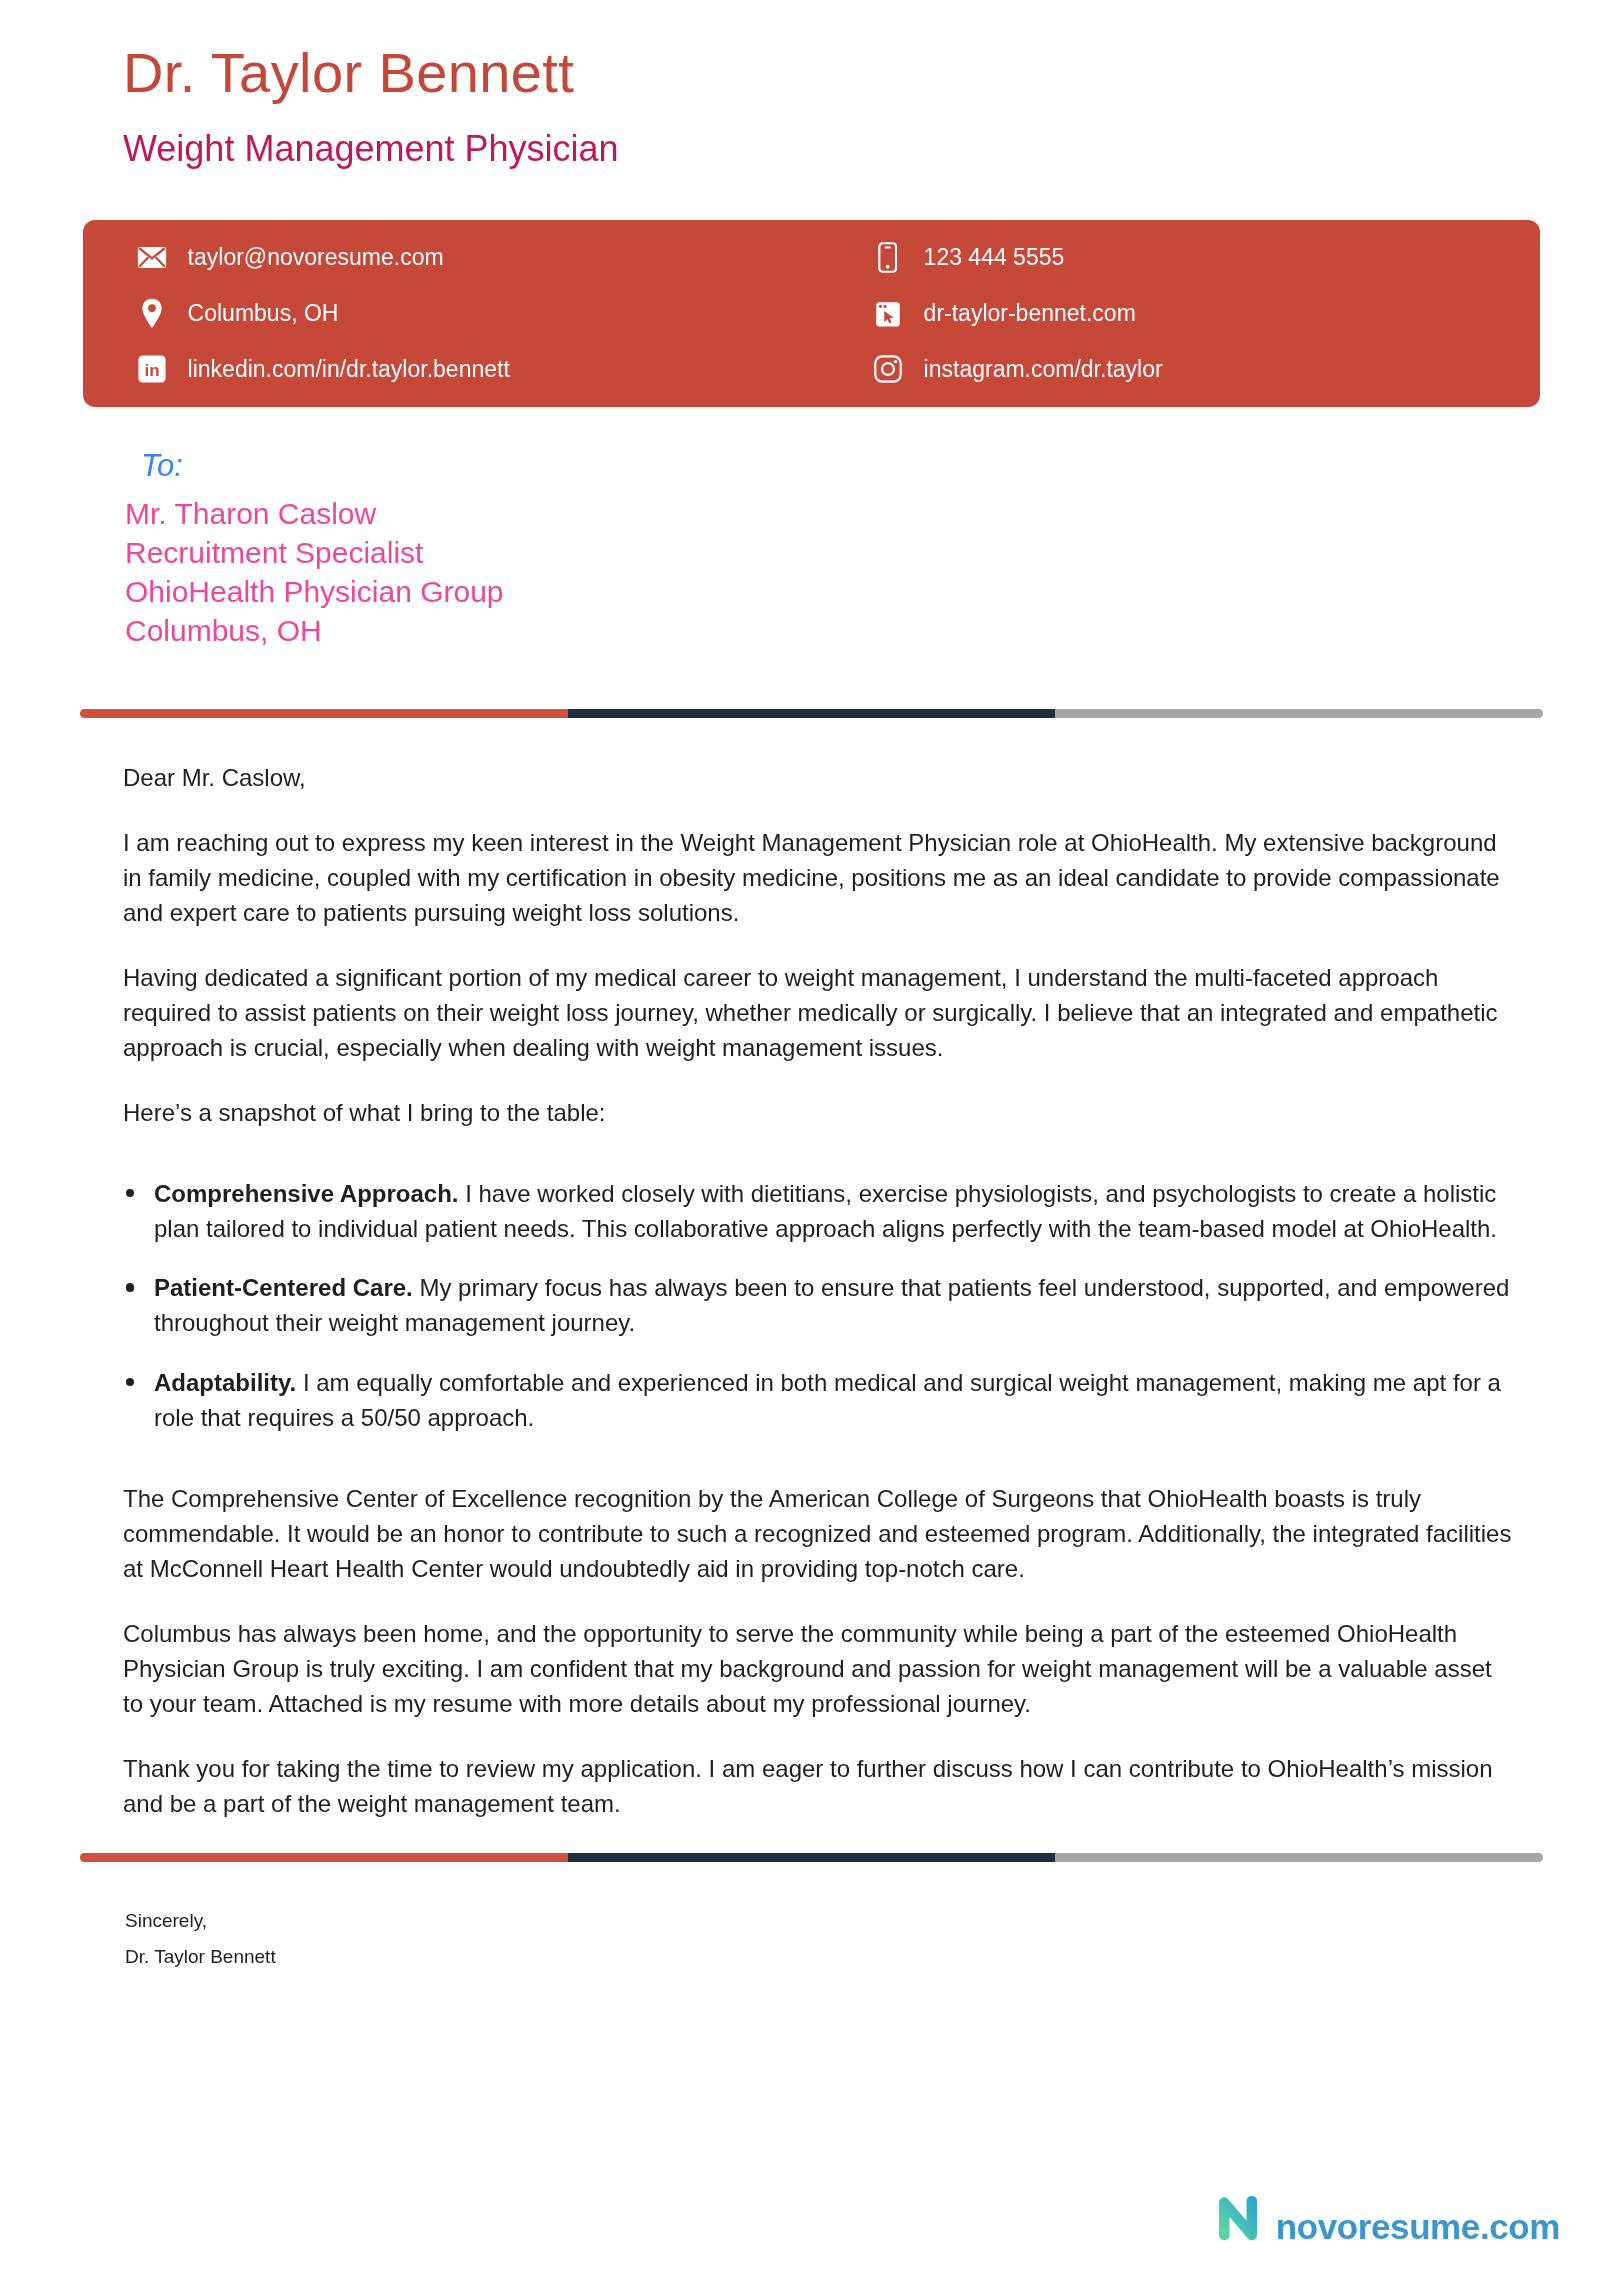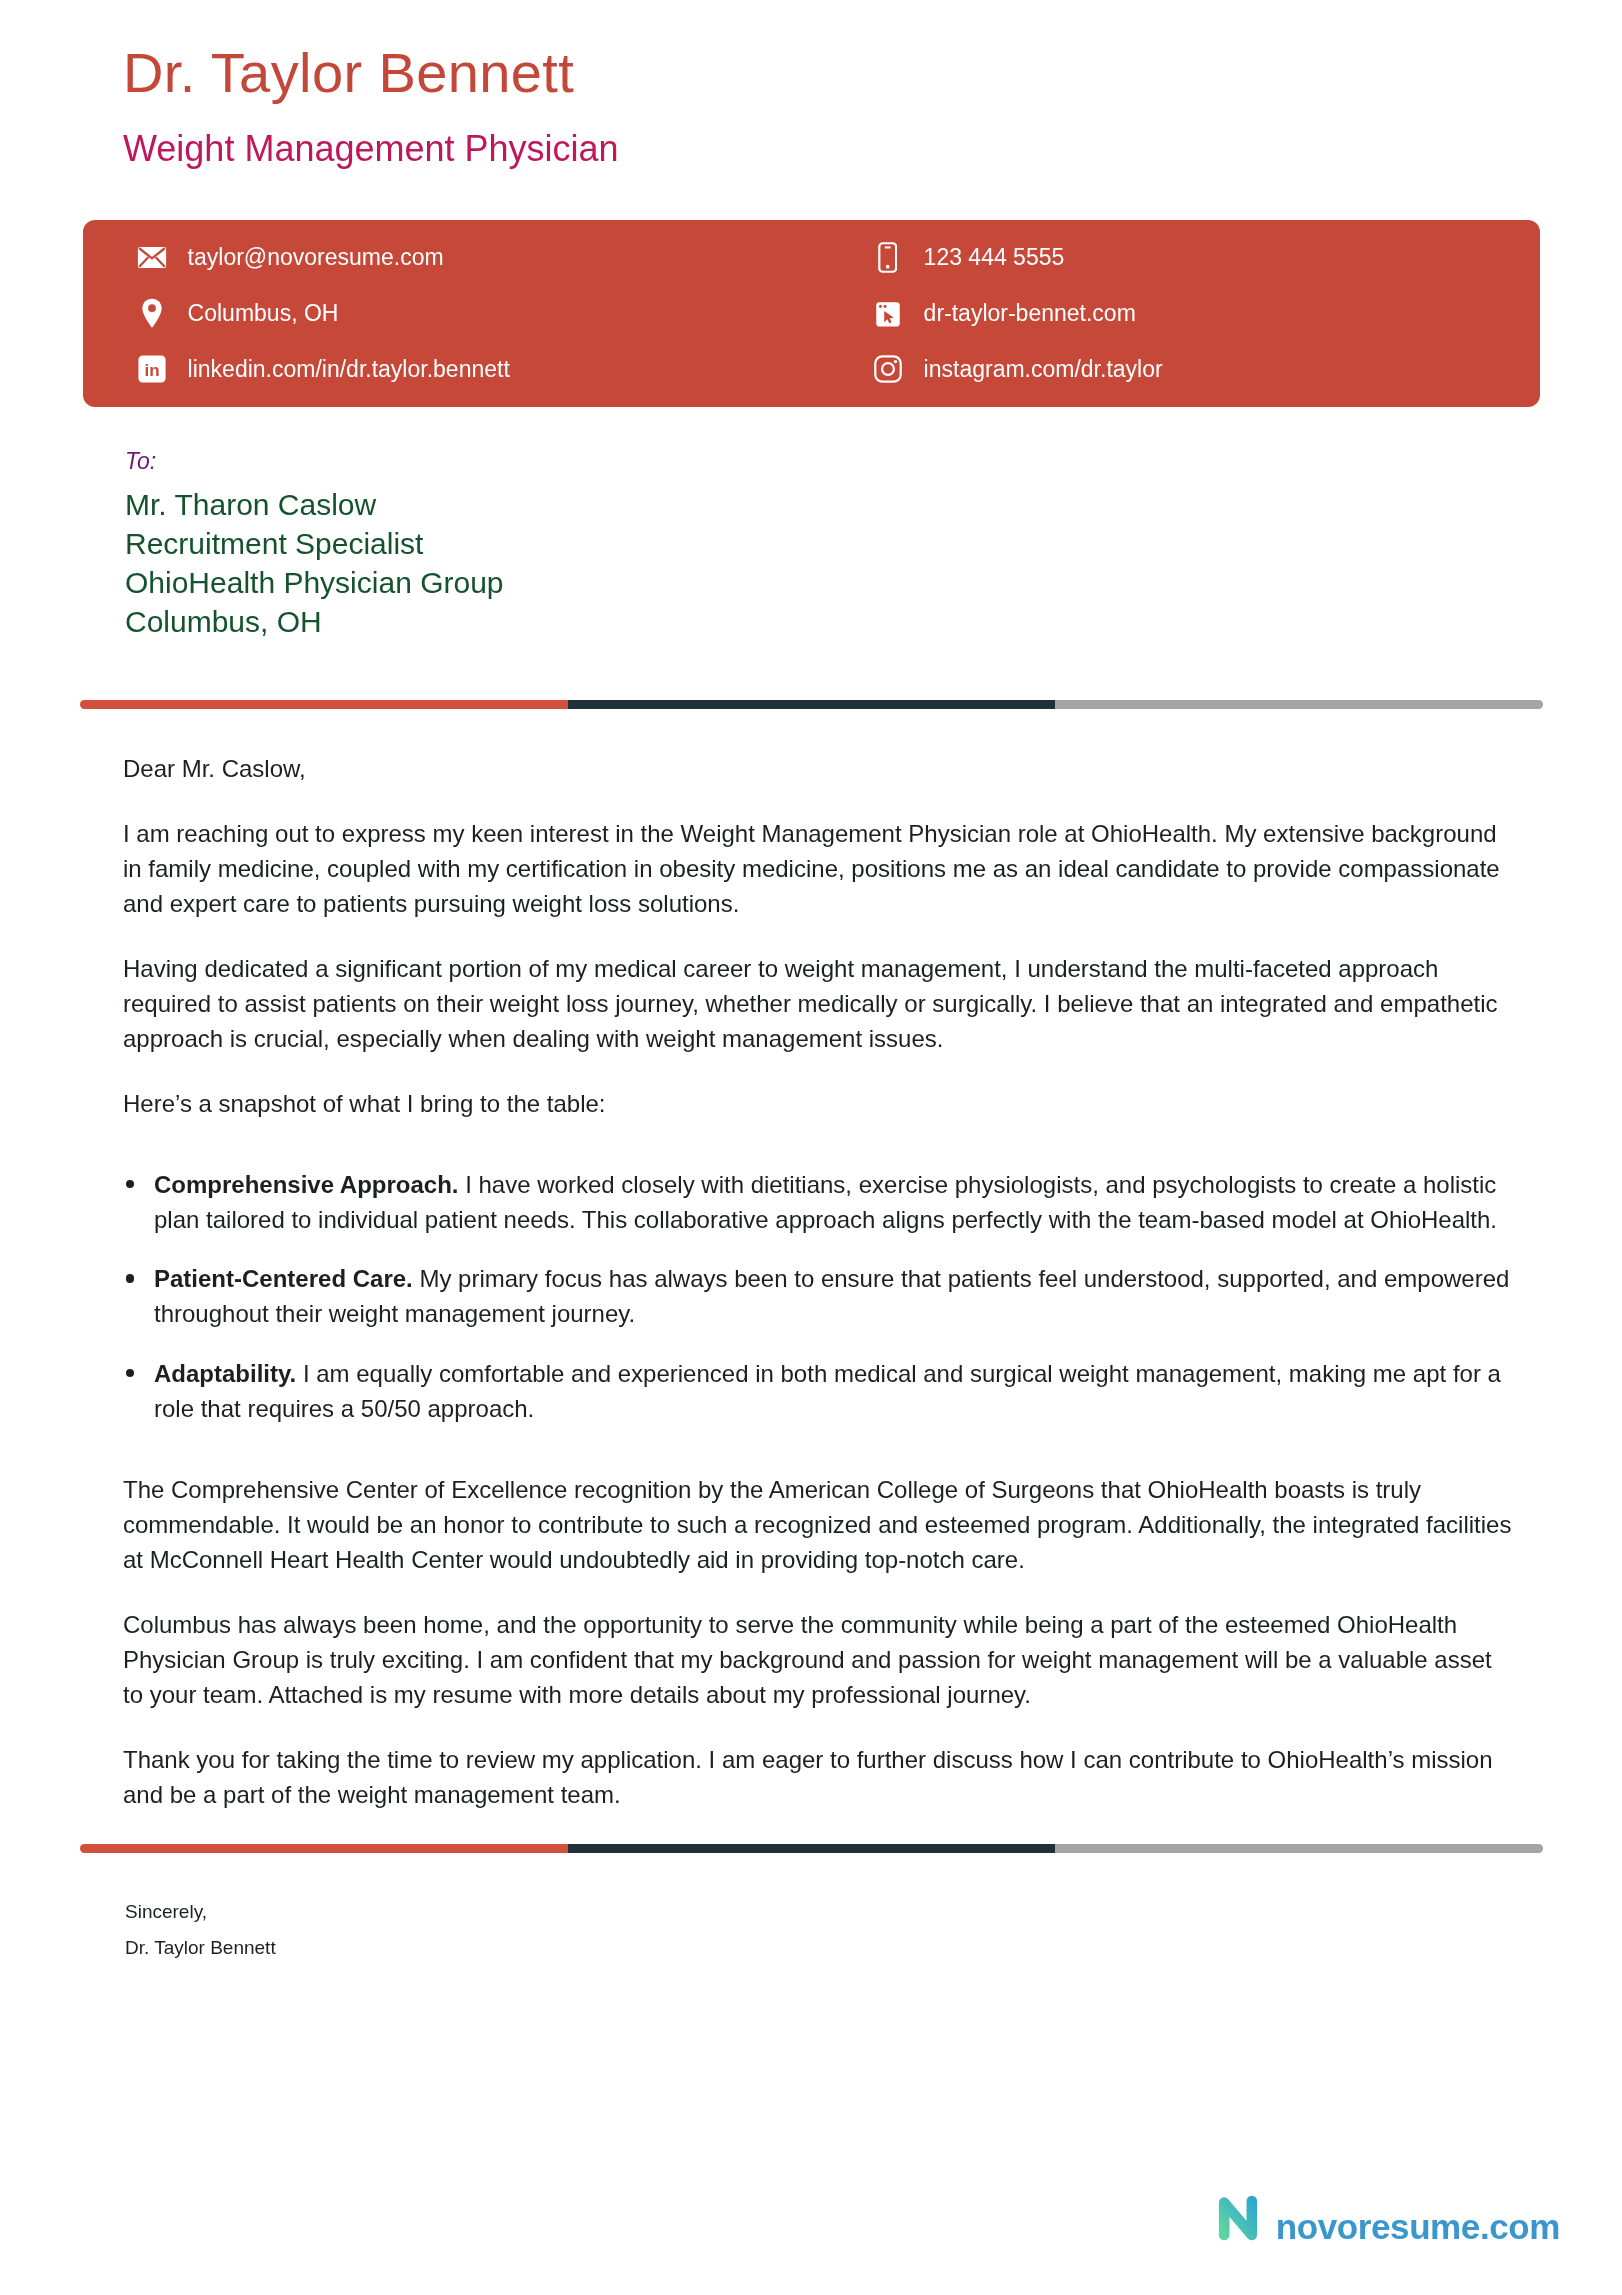--- a/index.html
+++ b/index.html
@@ -18,23 +18,23 @@
     margin:47px 83px 0; background:#c54839; border-radius:12px;
     padding:20px 25px 20px 51px; display:flex; align-items:flex-start;gap:7px;
   }
   .contact-col { display:flex; flex-direction:column; gap:21px; }
   .contact-col.left { width:729px; }
   .contact-item { display:flex; align-items:center; gap:18.6px; color:#ffffff; font-size:23px; min-height:35px; }
   .contact-item .icn { width:35px; display:flex; justify-content:center; align-items:center; flex:0 0 35px; }
 
   
   .recipient { margin:41px 0 0 125px; }
-  .to-label { font-style:italic; color:#701a75; font-size:23px; }
+  .to-label { font-style:italic; color:#3b82f6; font-size:31px;margin-left:16px; }
   .recipient-lines { margin-top:10px; }
-  .recipient-line { font-size:30px; color:#14532d; line-height:39px; }
+  .recipient-line { font-size:30px; color:#ec4899; line-height:39px; }
 
   
   .divider { margin:59px 80px 0; height:9.3px; display:flex; border-radius:4.2px; overflow:hidden; }
   .divider .seg { flex:1 1 0; }
   .seg-red  { background:#d1513e; }
   .seg-dark { background:#20303b; }
   .seg-gray { background:#a5a5a5; }
   .divider.bottom { margin-top:32px; }
 
   

